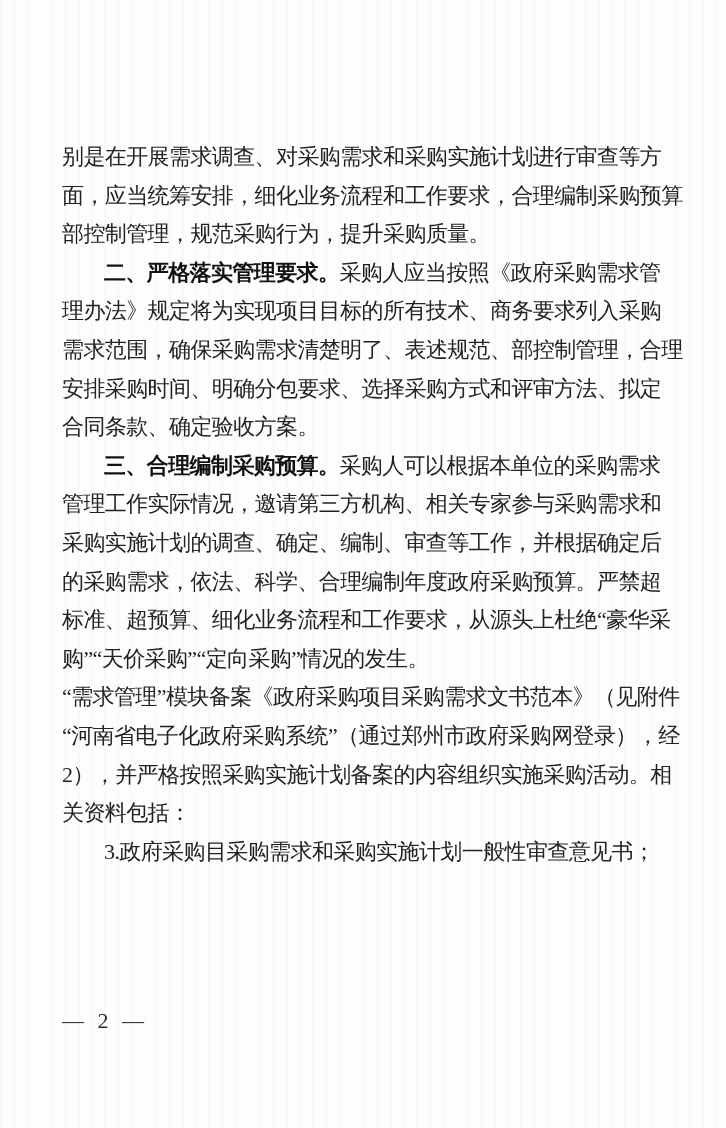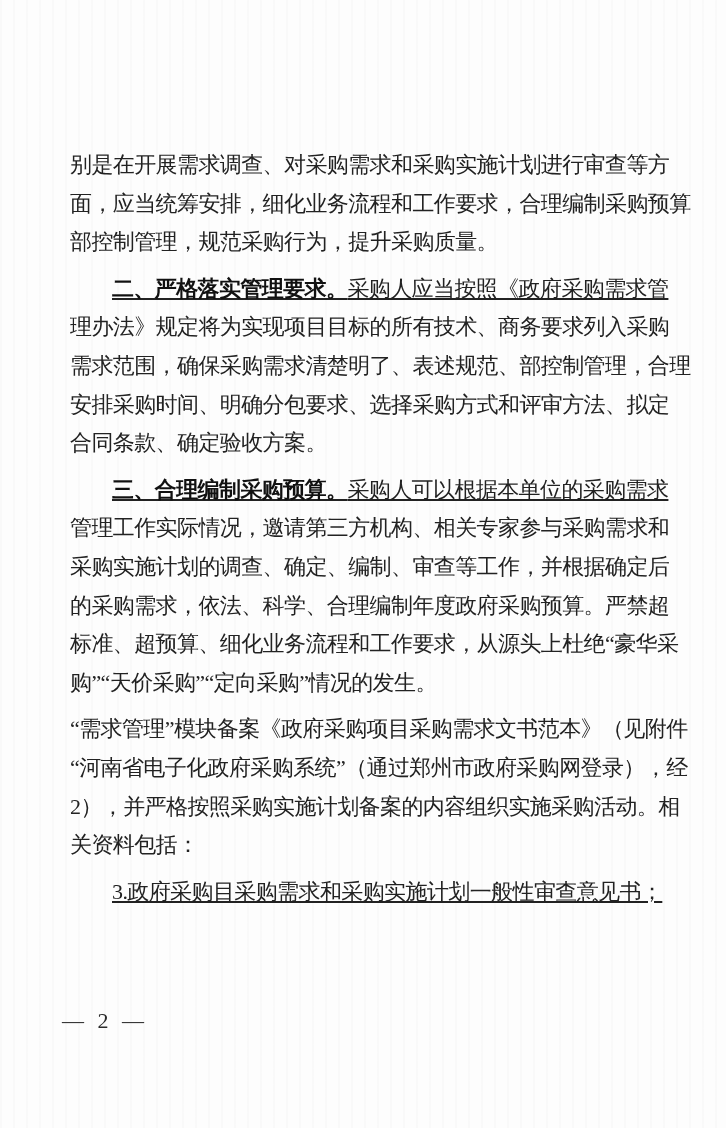--- a/index.html
+++ b/index.html
@@ -24,34 +24,33 @@
       #fdfdfd;
   }
   .content {
     position: absolute;
     left: 62px;
     top: 138px;
     width: 606px;
     color: #1e1e1e;
   }
   .para {
-    margin: 8px;
+    margin: 0;
     padding: 0;
   }
   .line {
     height: 38.6px;
     line-height: 38.6px;
     font-size: 22px;
     letter-spacing: -0.6px;
     white-space: nowrap;
     color: #222222;
   }
   .line.indent {
     padding-left: 42px;
-    text-decoration: underline;
   }
   .hd {
     font-weight: 700;
     color: #111111;
   }
   .page-number {
     position: absolute;
     left: 62px;
     top: 1004px;
     height: 34px;

